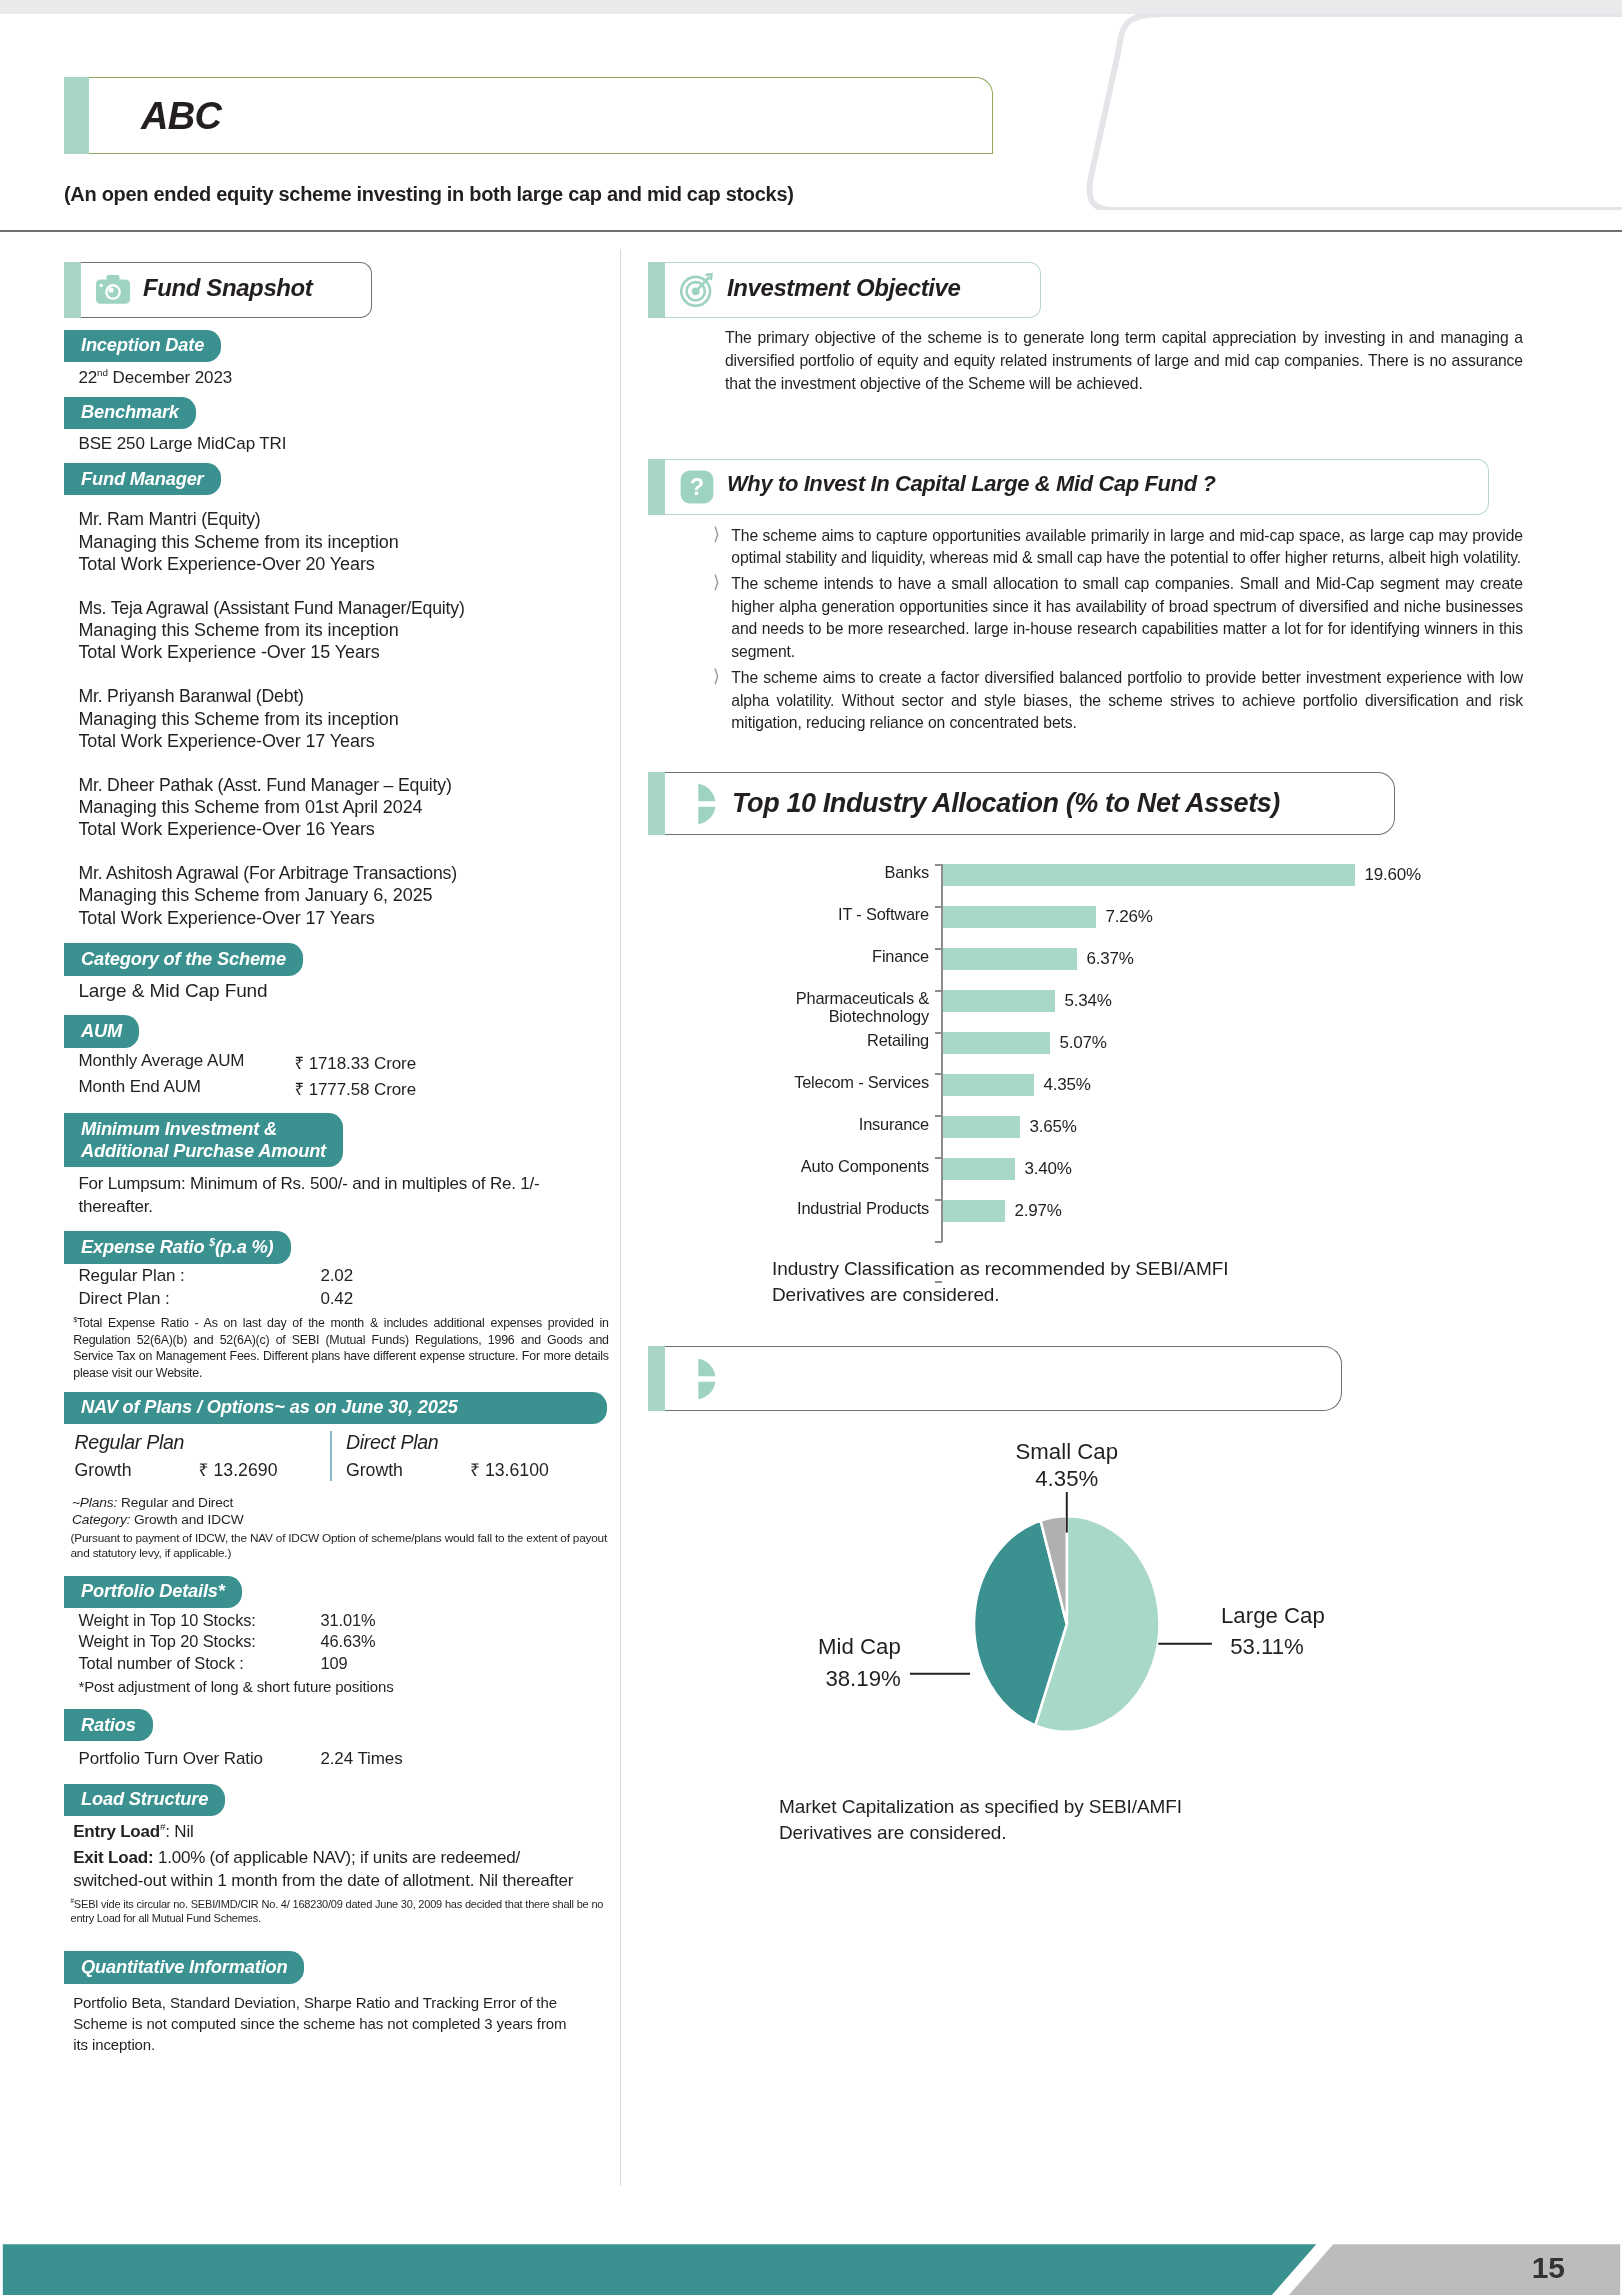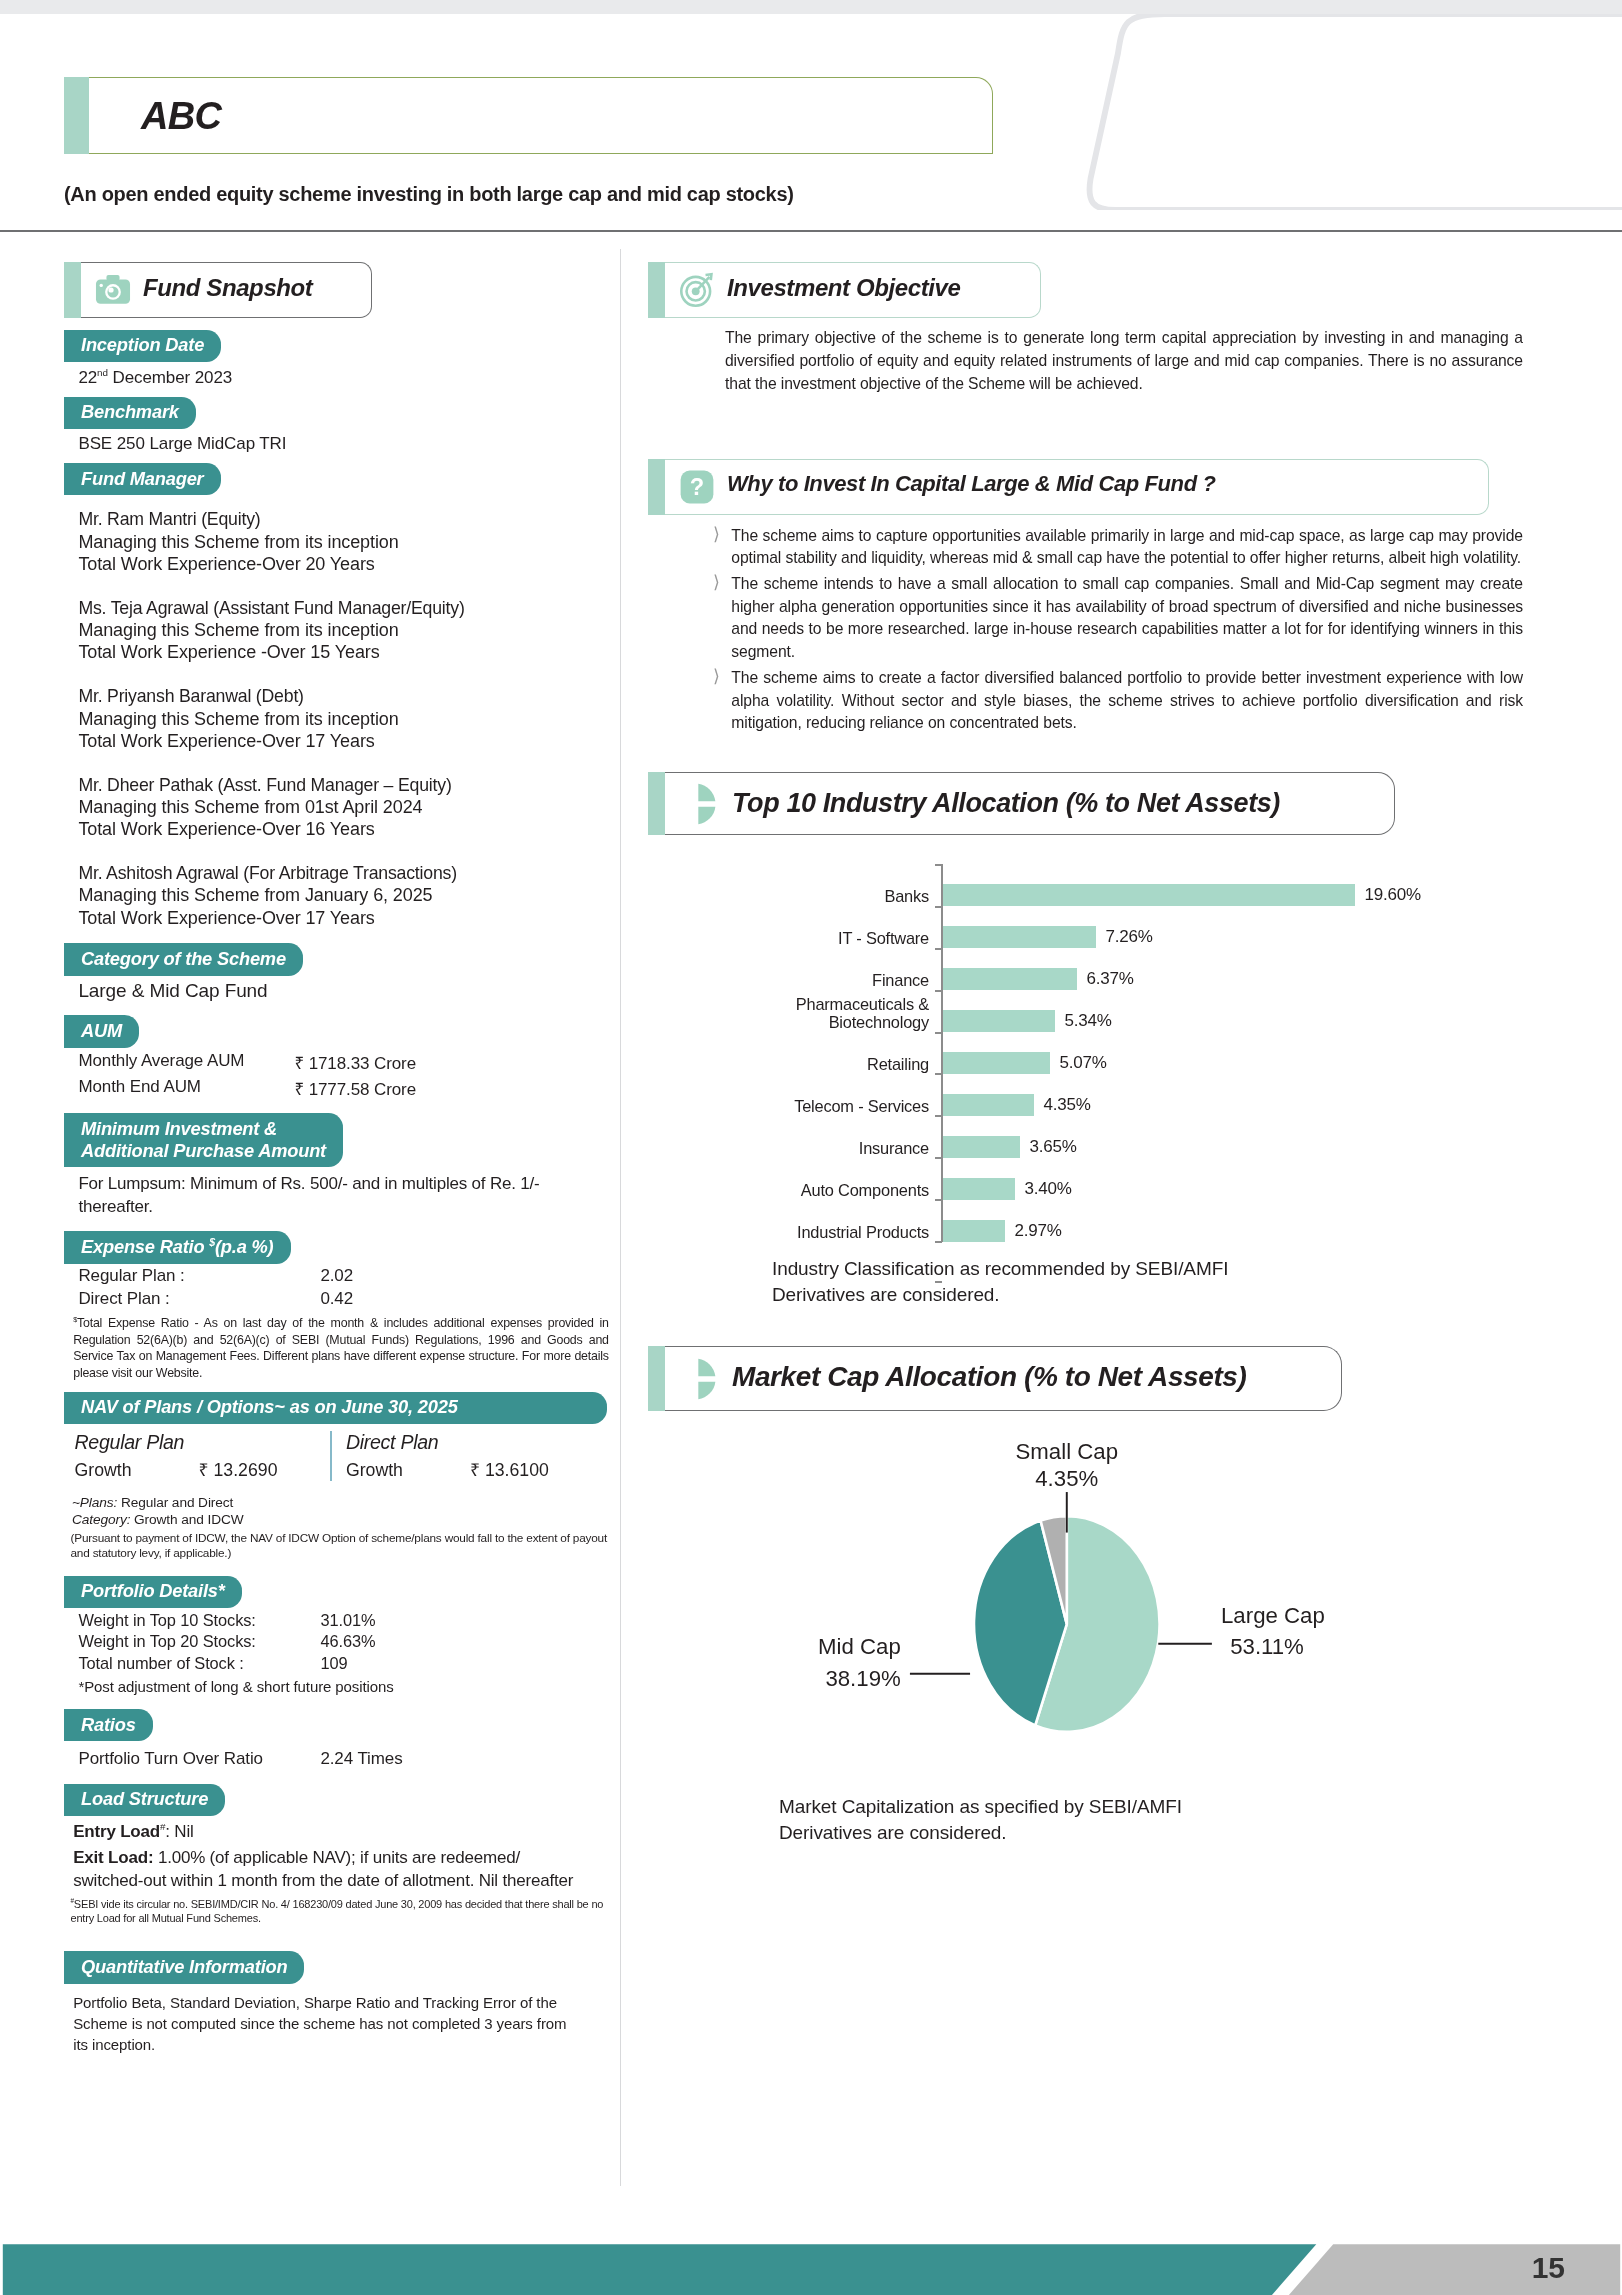--- a/index.html
+++ b/index.html
@@ -109,21 +109,21 @@
     font-size:15.7px; line-height:1.46; text-align:justify;
     padding:9.2px 41px 0 77px; letter-spacing:-0.1px;
   }
   .bullets { padding:6.5px 41px 0 65px; }
   .bullet { display:flex; padding-top:3.3px; }
   .bullet .chev { width:18.3px; flex:0 0 18.3px; color:#9a9a9a; font-size:17.7px; line-height:1.1; }
   .bullet .btxt { flex:1; font-size:15.7px; line-height:1.44; text-align:justify; letter-spacing:-0.1px; }
 
   
   .chart-wrap { position:relative; margin-top:29px; padding-left:11.8px; }
-  .bar-row { display:flex; align-items:flex-end; height:42px; }
+  .bar-row { display:flex; align-items:flex-start; height:42px; }
   .bar-cat {
     width:281px; text-align:right; padding-right:11.8px;
     font-size:16.4px; line-height:1.08; letter-spacing:-0.2px;
   }
   .bar-axis { width:2.6px; background:#8c8c8c; align-self:stretch; }
   .bar-track { flex:1; display:flex; align-items:center; }
   .bar-fill { height:22px; background:#a8d8c8; }
   .bar-val { font-size:17px; padding-left:9.2px; white-space:nowrap; letter-spacing:-0.2px; }
   .axis-ticks { position:absolute; left:293px; top:0; width:11.8px; height:100%; }
   .axis-ticks span { position:absolute; left:-6.5px; width:7.9px; height:2px; background:#8c8c8c; }
@@ -487,21 +487,20 @@
   <div class="hdrbox" style="width:694px; height:65px; margin-top:37px;">
     <div class="frame" style="width:683px; height:65px; border-radius:0 18.3px 18.3px 0;"></div>
     <div class="bar" style="height:65px;"></div>
     <div class="ico" style="left:23.6px; top:10.5px; width:46px; height:46px;">
       <svg width="46" height="46" viewBox="0 0 70 70">
         <path d="M33 3 A32 32 0 1 0 33 67 A32 32 0 0 1 33 3 Z" fill="#9ed3bf"></path>
         <path d="M40 4 A31 31 0 0 1 66 31 L40 31 Z" fill="#9ed3bf"></path>
         <path d="M40 39 L66 39 A31 31 0 0 1 40 66 Z" fill="#9ed3bf"></path>
       </svg>
     </div>
-    <div class="txt" style="left:84px; top:15.7px; font-size:28px;">Market Cap Allocation (% to Net Assets)</div>
   </div>
 
   <div class="pie-area">
     <svg width="916" height="366" viewBox="0 0 1400 560">
       <g id="pie-slices" transform="translate(640,300)">
           <path d="M 0 0 L 0.00 -165.00 A 142 165 0 1 1 -48.31 155.16 Z" fill="#a8d8c8" stroke="#ffffff" stroke-width="4"></path>
           <path d="M 0 0 L -48.31 155.16 A 142 165 0 0 1 -40.03 -158.31 Z" fill="#3a9190" stroke="#ffffff" stroke-width="4"></path>
           <path d="M 0 0 L -40.03 -158.31 A 142 165 0 0 1 -0.00 -165.00 Z" fill="#b0b0b0" stroke="#ffffff" stroke-width="4"></path>
         </g>
 

